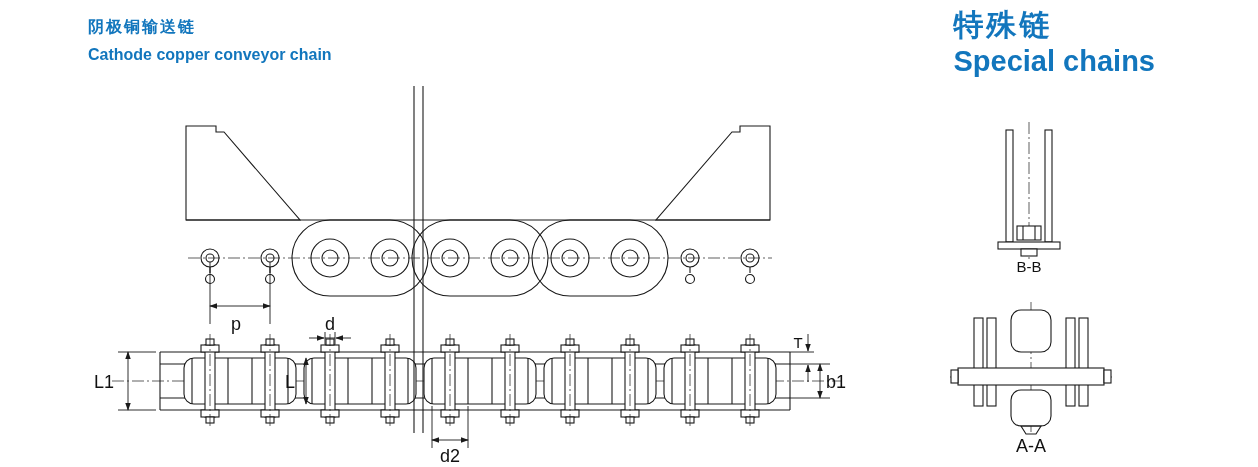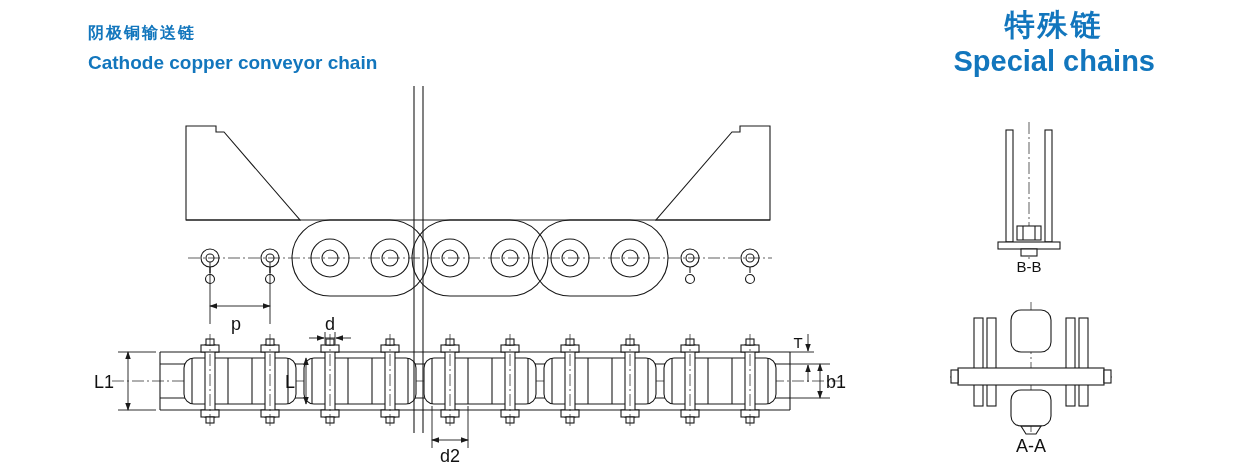--- a/index.html
+++ b/index.html
@@ -1,21 +1,21 @@
 <!DOCTYPE html>
 <html style="--accent: #1276bd;"><head>
 <meta charset="utf-8">
 <style>
   html,body{margin:0;padding:0;background:#fff;}
   body{width:1258px;height:467px;font-family:"Liberation Sans",sans-serif;overflow:hidden;}
   .page{position:relative;width:1258px;height:467px;background:#fff;}
   .header-left{position:absolute;left:88px;top:16px;color:var(--accent,#1276bd);}
-  .header-left .zh{font-size:16px;font-weight:700;letter-spacing:2px;line-height:1.4;margin-top:6px;}
-  .header-left .en{font-size:19px;font-weight:700;margin-top:8px;}
-  .header-right{position:absolute;right:103px;top:8px;text-align:center;color:var(--accent,#1276bd);}
+  .header-left .zh{font-size:16px;font-weight:700;letter-spacing:2px;line-height:1.4;}
+  .header-left .en{font-size:16px;font-weight:700;margin-top:8px;}
+  .header-right{position:absolute;right:103px;top:8px;text-align:left;color:var(--accent,#1276bd);}
   .header-right .zh{font-size:30px;font-weight:700;letter-spacing:3px;line-height:1.1;}
   .header-right .en{font-size:29px;font-weight:700;margin-top:4px;}
   svg{position:absolute;left:0;top:0;}
   .ln{stroke:#1a1a1a;stroke-width:1.1;fill:none;}
   .fw{stroke:#1a1a1a;stroke-width:1.1;fill:#fff;}
   .dim{stroke:#1a1a1a;stroke-width:0.9;fill:none;}
   .cl{stroke:#1a1a1a;stroke-width:0.7;fill:none;stroke-dasharray:12 3 2 3;}
   .lbl{font-family:"Liberation Sans",sans-serif;font-size:18px;fill:#111;}
   .lbl-sm{font-family:"Liberation Sans",sans-serif;font-size:15px;fill:#111;}
 </style>

